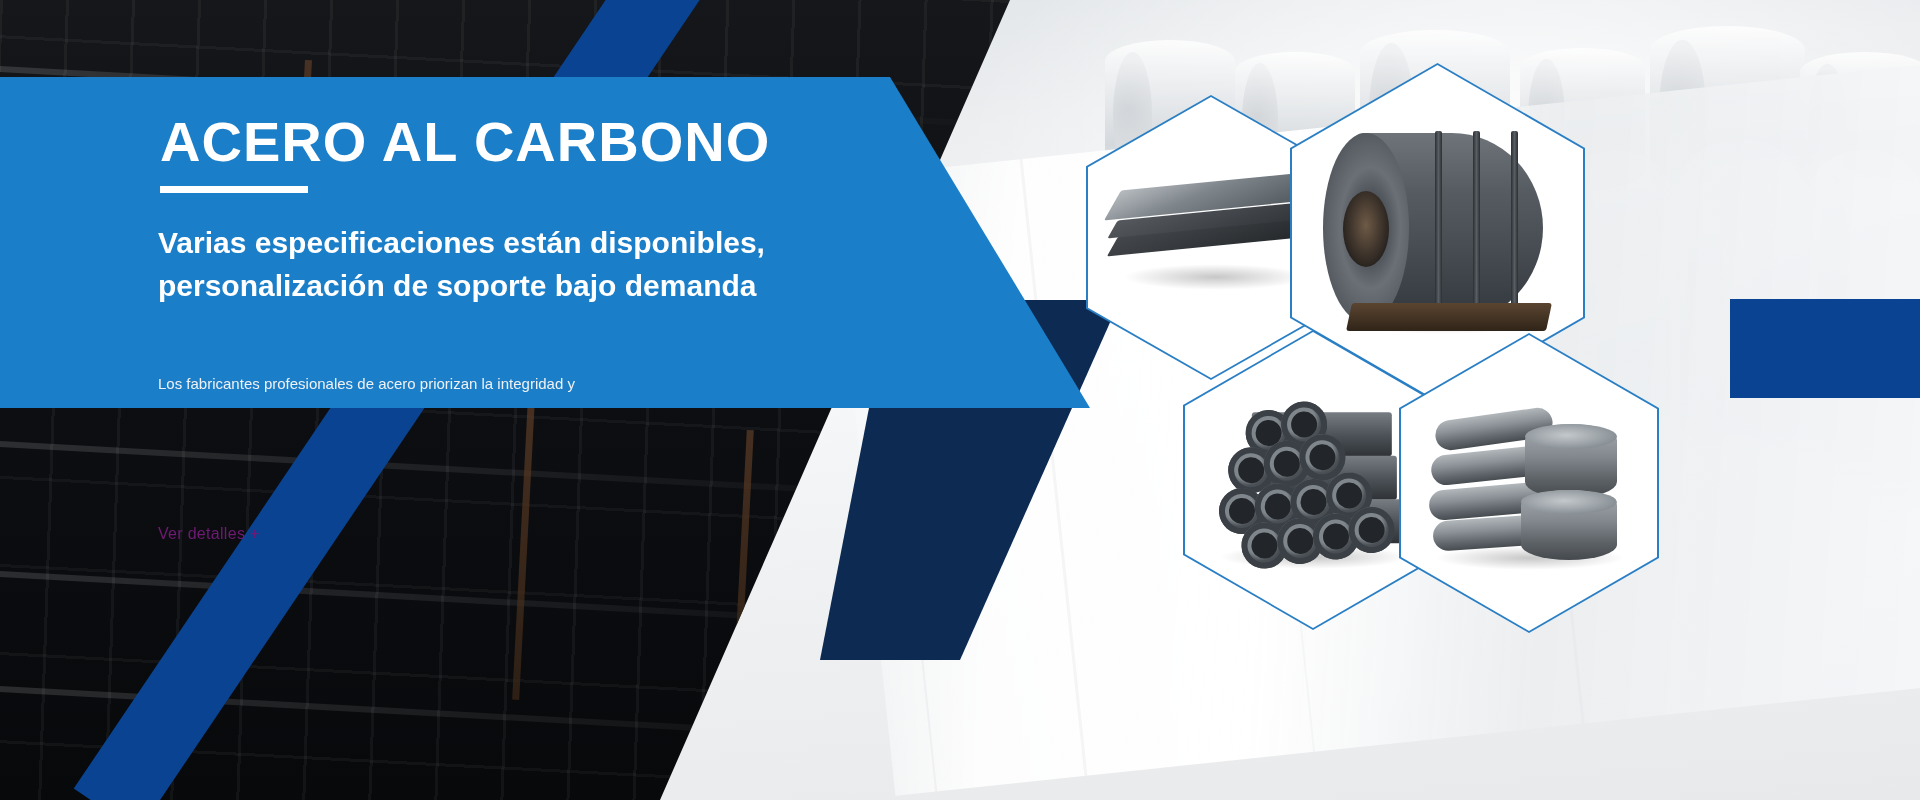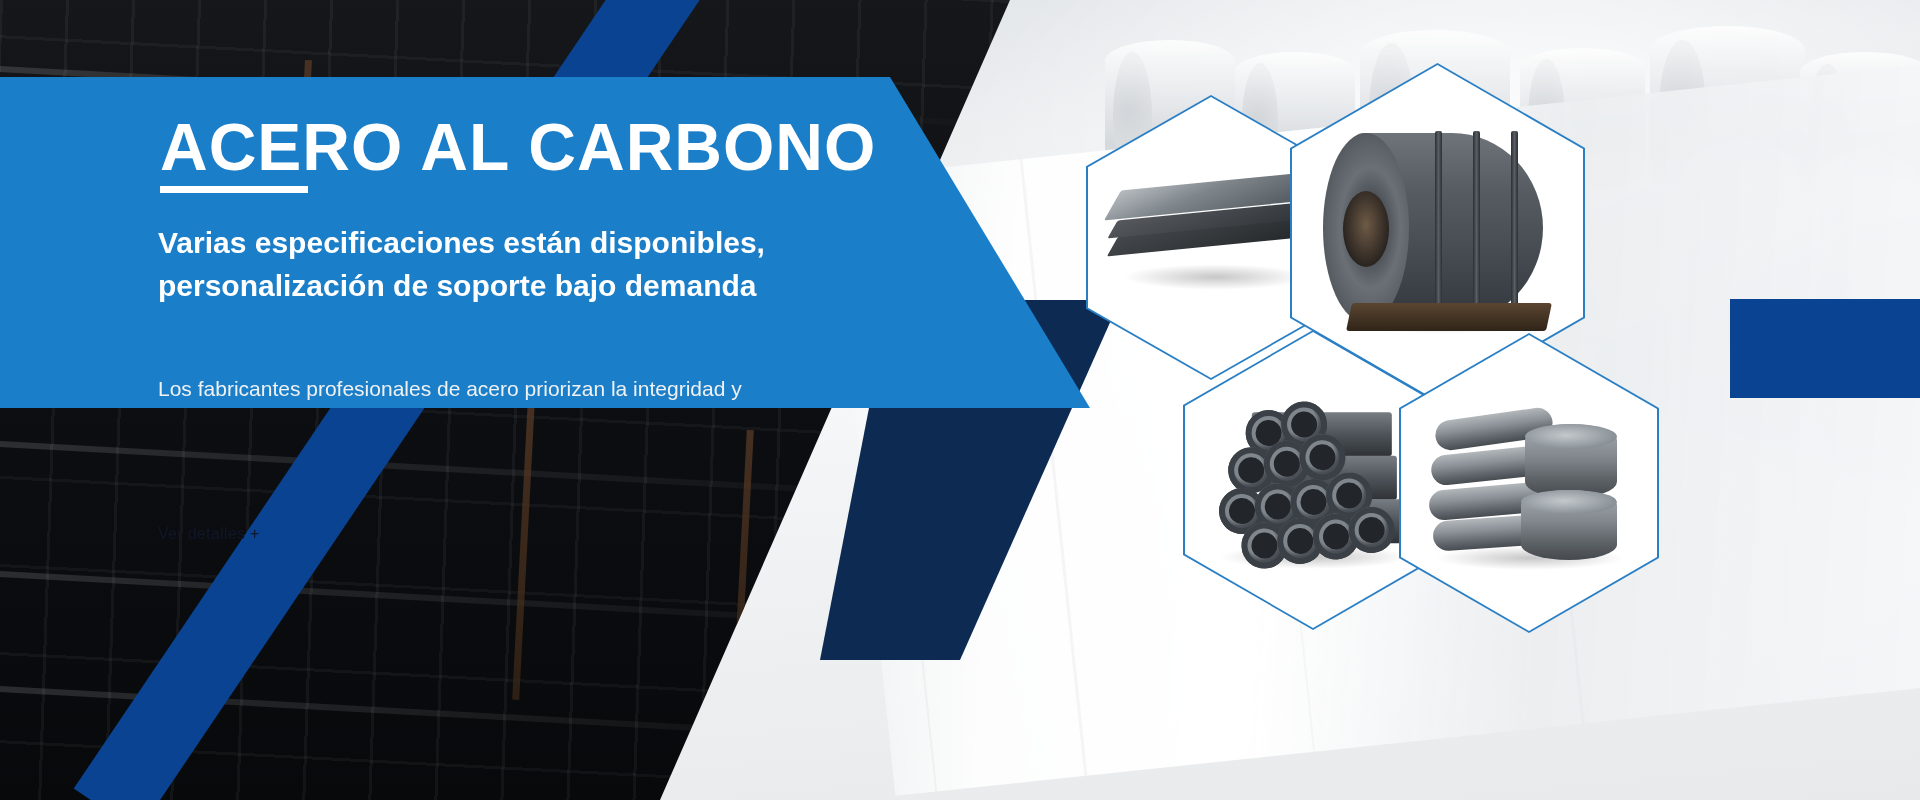--- a/index.html
+++ b/index.html
@@ -107,40 +107,40 @@
   
   .navy-block{
     position:absolute; left:1730px; top:299px; width:190px; height:99px;
     background:#0a4391;
   }
 
   
   .copy{ position:absolute; left:0; top:0; width:1100px; }
   .title{
     position:absolute; left:160px; top:113px;
-    color:#ffffff; font-size:66px; font-weight:700;
+    color:#ffffff; font-size:56px; font-weight:700;
     letter-spacing:1px; line-height:1.05; white-space:nowrap;text-align:center;
   }
   .title-rule{
     position:absolute; left:160px; top:186px;
     width:148px; height:7px; background:#ffffff;
   }
   .subtitle{
     position:absolute; left:158px; top:222px; width:720px;
     color:#ffffff; font-size:30px; font-weight:700; line-height:1.43;
   }
   .subtitle span{ display:block; white-space:nowrap; }
   .body-text{
     position:absolute; left:158px; top:370px; width:680px;
-    color:#f0f1f2; font-size:21px; font-weight:400; line-height:1.85;
+    color:#f0f1f2; font-size:15px; font-weight:400; line-height:1.85;
   }
   .body-text span{ display:block; white-space:nowrap; }
   .cta{
     position:absolute; left:158px; top:525px;
-    color:#0f172a; font-size:16px; font-weight:400; letter-spacing:.3px;
+    color:#701a75; font-size:16px; font-weight:400; letter-spacing:.3px;
     cursor:pointer; text-decoration:none; display:inline-block;
   }
 
   
   .hexes{ position:absolute; left:0; top:0; width:1920px; height:800px; }
   .hex{
     position:absolute;
     -webkit-clip-path:polygon(50% 0%, 100% 25%, 100% 75%, 50% 100%, 0% 75%, 0% 25%);
     clip-path:polygon(50% 0%, 100% 25%, 100% 75%, 50% 100%, 0% 75%, 0% 25%);
     background:#2a7fc4;          

